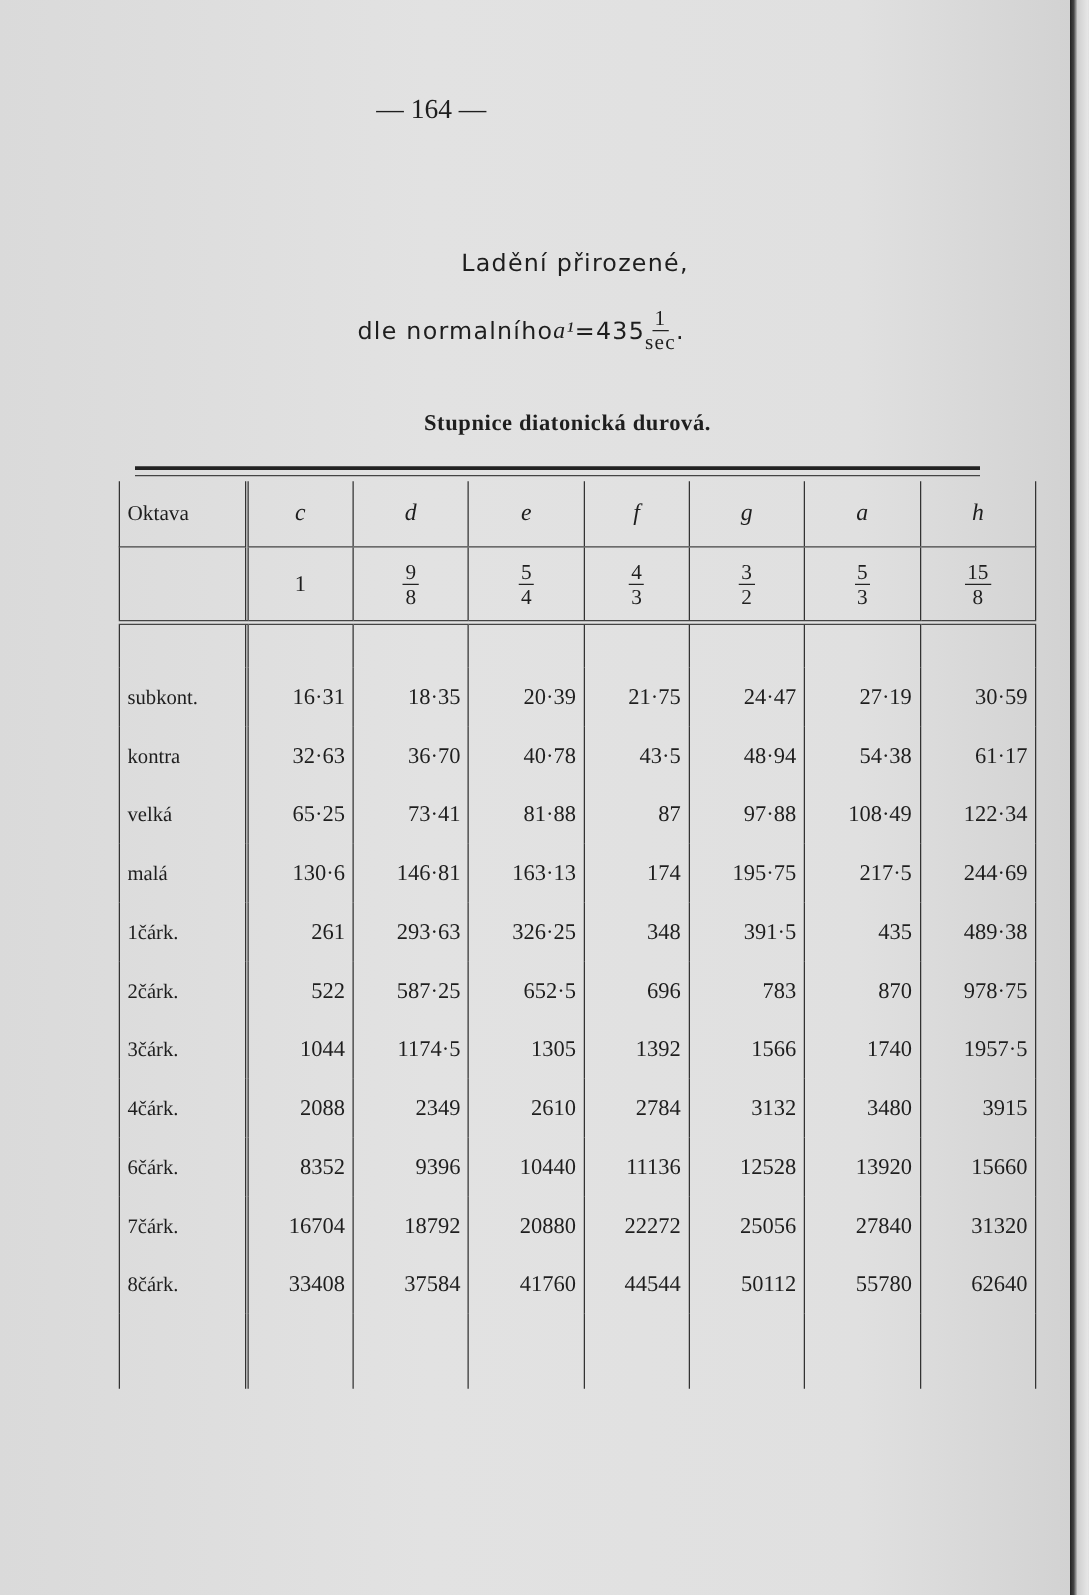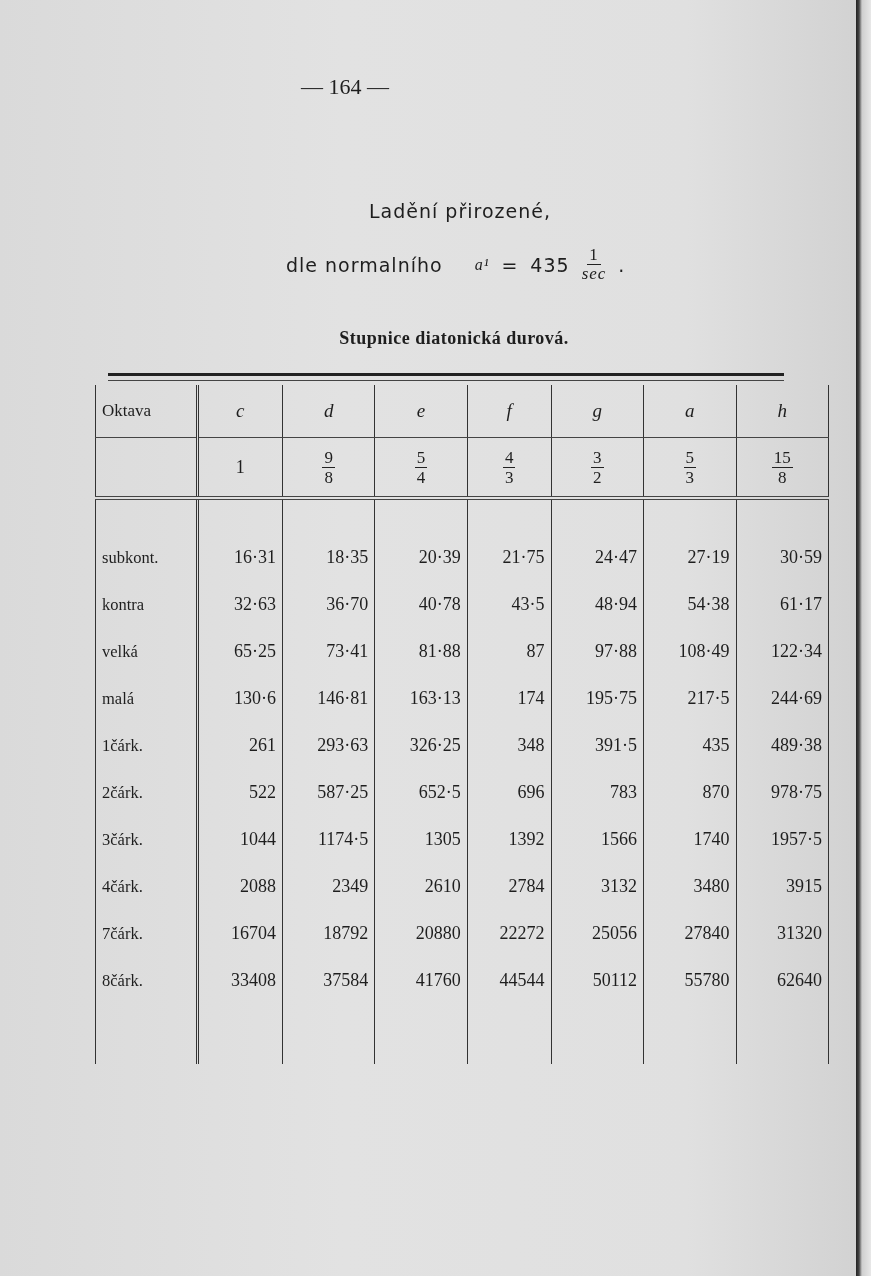--- a/index.html
+++ b/index.html
@@ -22,26 +22,26 @@
       position: absolute; top: 74px; left: 0; width: 690px; text-align: center;
       font-family: "Liberation Serif", serif; font-size: 22px;
     }
     .title {
       position: absolute; top: 200px; left: 0; width: 920px; text-align: center;
       font-family: "DejaVu Sans", sans-serif; font-size: 19px; letter-spacing: 1px;
     }
     .subtitle {
       position: absolute; top: 246px; left: 286px;
       font-family: "DejaVu Sans", sans-serif; font-size: 19px; letter-spacing: 1px;
-      display: flex; align-items: center; gap: 12px;
-    }
-    .subtitle i { font-family: "Liberation Serif", serif; font-size: 16px; margin-left: 20px; }
+      display: flex; align-items: center; gap: 0;
+    }
+    .subtitle i { font-family: "Liberation Serif", serif; font-size: 19px; }
     .frac { display: inline-flex; flex-direction: column; align-items: center; font-family: "Liberation Serif", serif; font-size: 17px; line-height: 18px; }
     .frac .num { border-bottom: 1px solid #222; padding: 0 2px; }
-    .frac .den { font-style: italic; }
+    .frac .den { }
     .heading {
       position: absolute; top: 328px; left: 0; width: 908px; text-align: center;
       font-family: "Liberation Serif", serif; font-size: 18px; font-weight: bold; letter-spacing: 0.5px;
     }
     .rule-thick { position: absolute; left: 108px; top: 373px; width: 676px; height: 3px; background: #222; }
     .rule-thin { position: absolute; left: 108px; top: 380px; width: 676px; height: 1px; background: #444; }
 
     table.freq {
       position: absolute; left: 95px; top: 385px; width: 734px;
       border-collapse: collapse; font-family: "Liberation Serif", serif; font-size: 18px;
@@ -211,20 +211,30 @@
         <td class="octave-label">4čárk.</td>
         <td>2088</td>
         <td>2349</td>
         <td>2610</td>
         <td>2784</td>
         <td>3132</td>
         <td>3480</td>
         <td>3915</td>
       </tr>
       <tr class="data-row">
+        <td class="octave-label">6čárk.</td>
+        <td>8352</td>
+        <td>9396</td>
+        <td>10440</td>
+        <td>11136</td>
+        <td>12528</td>
+        <td>13920</td>
+        <td>15660</td>
+      </tr>
+      <tr class="data-row">
         <td class="octave-label">7čárk.</td>
         <td>16704</td>
         <td>18792</td>
         <td>20880</td>
         <td>22272</td>
         <td>25056</td>
         <td>27840</td>
         <td>31320</td>
       </tr>
       <tr class="data-row">

